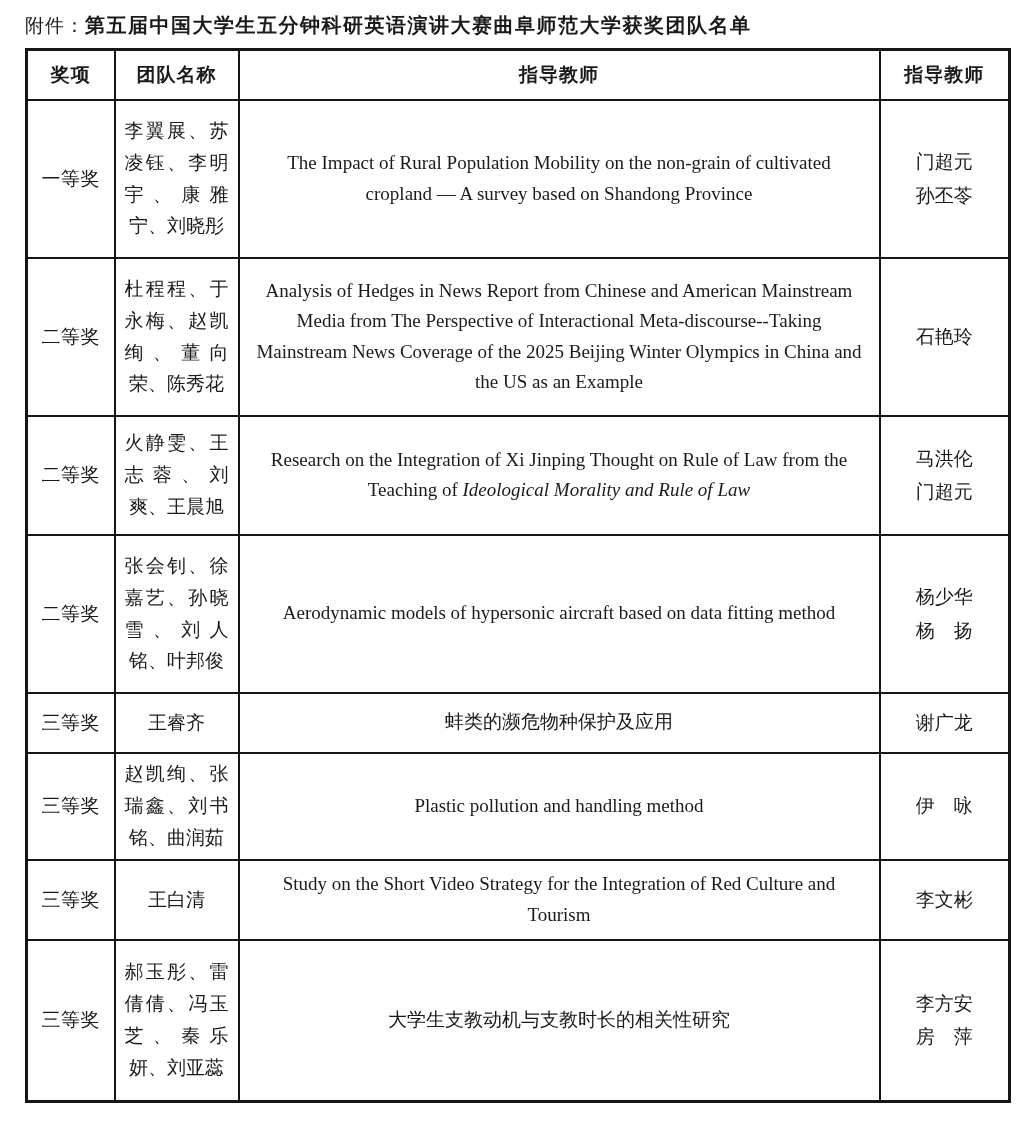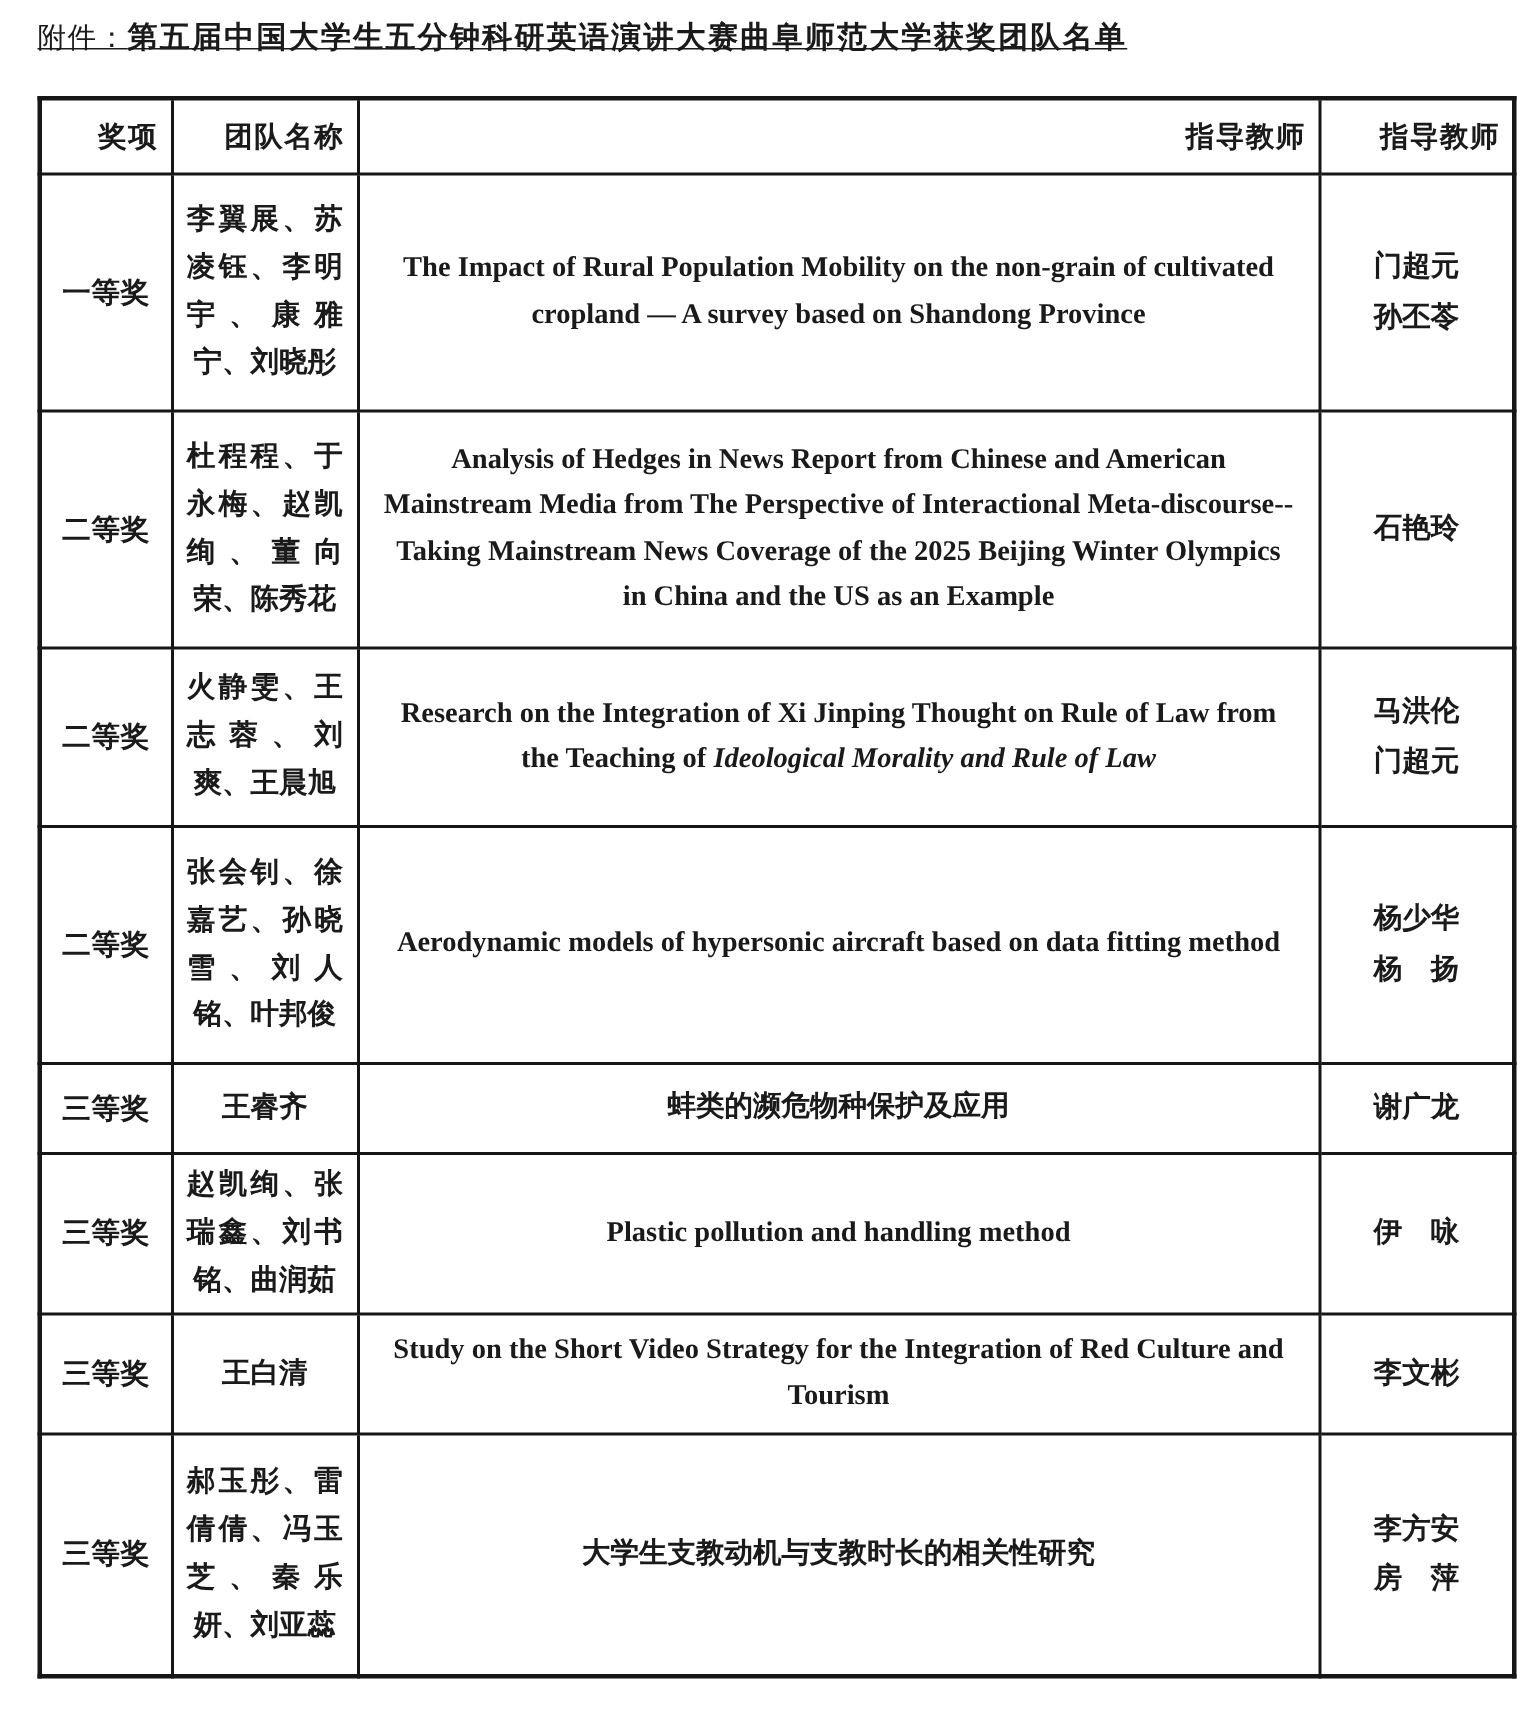--- a/index.html
+++ b/index.html
@@ -12,23 +12,22 @@
   .page {
     width: 1024px;
     height: 1148px;
     box-sizing: border-box;
     padding: 11px 16px 0 25px;
     background: #ffffff;
   }
   .doc-title {
     font-size: 19px;
     line-height: 28px;
-    margin: 0 0 24px 0;
+    margin: 0 0 8px 0;
     white-space: nowrap;
-    text-decoration: underline;
   }
   .doc-title .attachment-label {
     font-weight: normal;
     letter-spacing: 1px;
   }
   .doc-title .title-text {
     font-weight: bold;
     font-size: 20px;
     letter-spacing: 1.5px;
   }
@@ -43,27 +42,25 @@
   col.c-work    { width: 641px; }
   col.c-advisor { width: 130px; }
   th, td {
     border: 2px solid #161616;
     text-align: center;
     vertical-align: middle;
     font-size: 19px;
     padding: 3px 8px;
     box-sizing: border-box;
     overflow: hidden;
-    font-weight: bold;
   }
   th {
     height: 50px;
     font-weight: bold;
     letter-spacing: 1px;
-    text-align: right;
   }
   td.award-cell {
     letter-spacing: 0.5px;
     margin-left: 40px;
   }
   td.team-cell {
     text-align: justify;
     text-align-last: center;
     line-height: 1.68;
     padding: 4px 9px;

